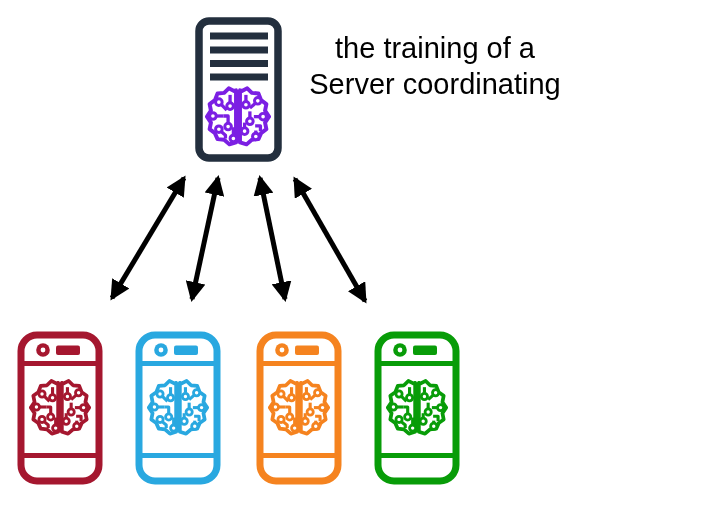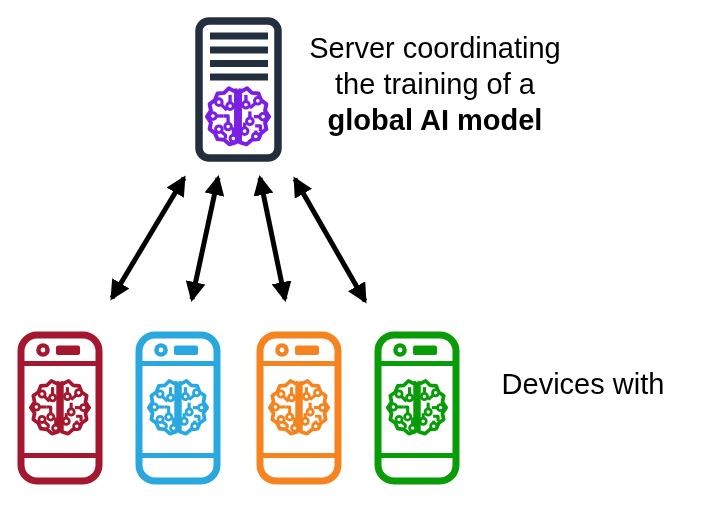--- a/index.html
+++ b/index.html
@@ -87,23 +87,22 @@
   <div class="abs server-icon" style="color: rgb(35, 47, 62);">
     <svg viewBox="0 0 87 145">
       <use href="#server-sym"></use>
       <g style="color: rgb(123, 31, 227);">
         <use href="#brain-sym" x="10" y="68" width="66" height="62"></use>
       </g>
     </svg>
   </div>
 
   <div class="abs caption server-caption">
+    <div>the training of a</div>
     <div>Server coordinating</div>
-    <div>the training of a</div>
-    <div class="bold">global AI model</div>
   </div>
 
   <div class="abs arrows-svg" style="color: rgb(0, 0, 0);">
     <svg viewBox="0 0 310 155">
       <defs>
         <marker id="ah" viewBox="0 0 4 4" refX="3.4" refY="2" markerWidth="4" markerHeight="4" orient="auto-start-reverse">
           <path d="M0,0 L4,2 L0,4 Z" fill="currentColor"></path>
         </marker>
       </defs>
       <g stroke="currentColor" stroke-width="5">
@@ -130,16 +129,15 @@
         <use href="#phone-sym"></use>
       </svg>
   </div>
   <div class="abs phone phone-4" style="color: rgb(8, 156, 8);">
     <svg viewBox="0 0 86 154">
         <use href="#phone-sym"></use>
       </svg>
   </div>
 
   <div class="abs caption devices-caption">
-    <div>Devices with</div>
   </div>
 
 </div>
 
 </body></html>

